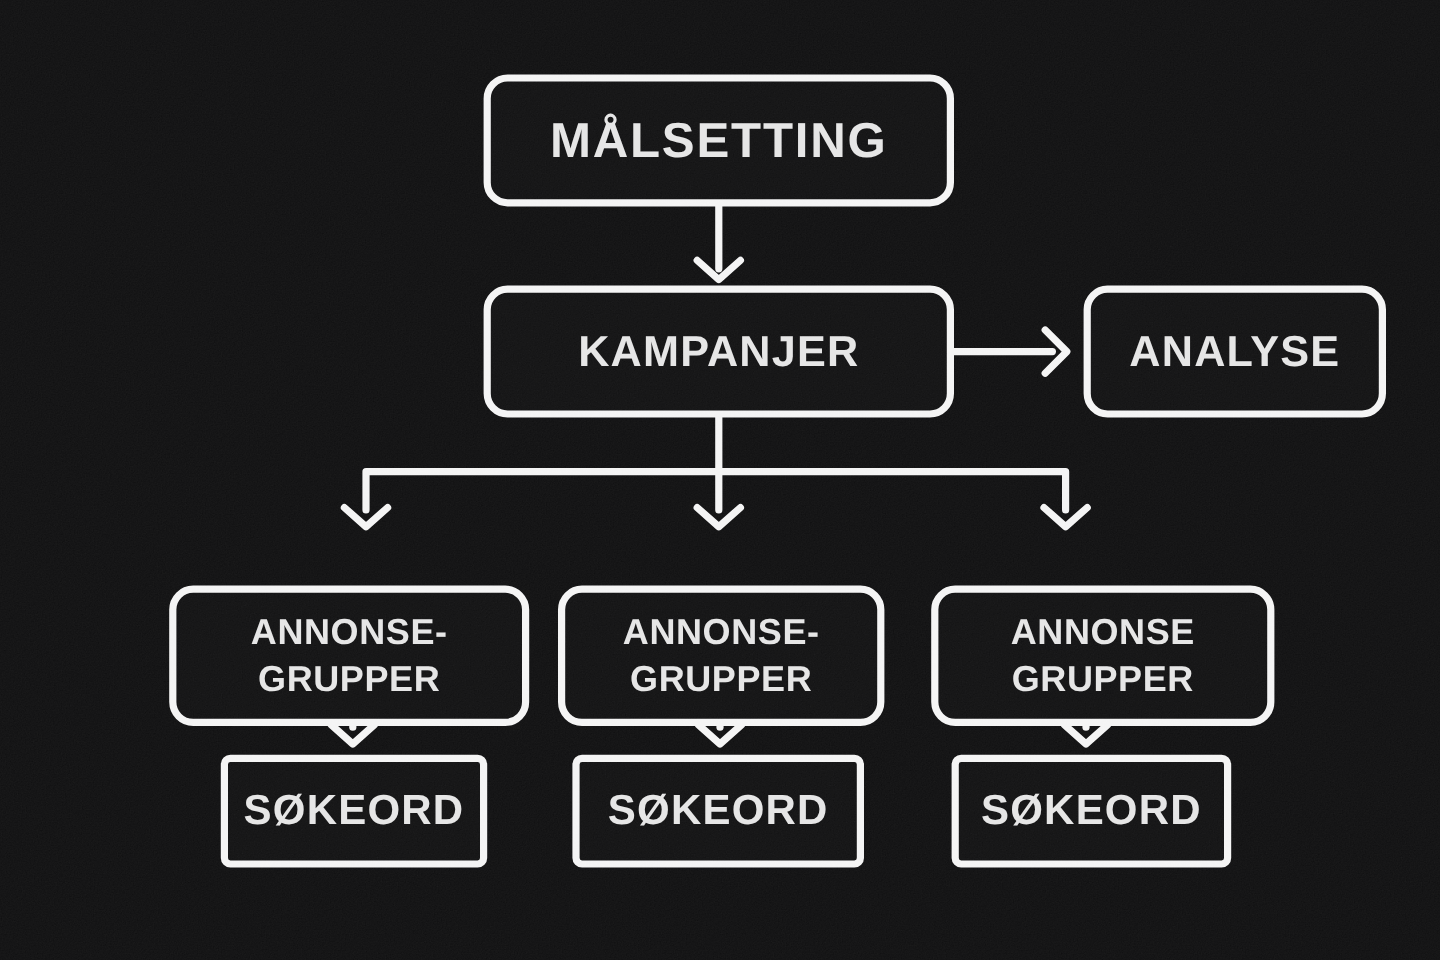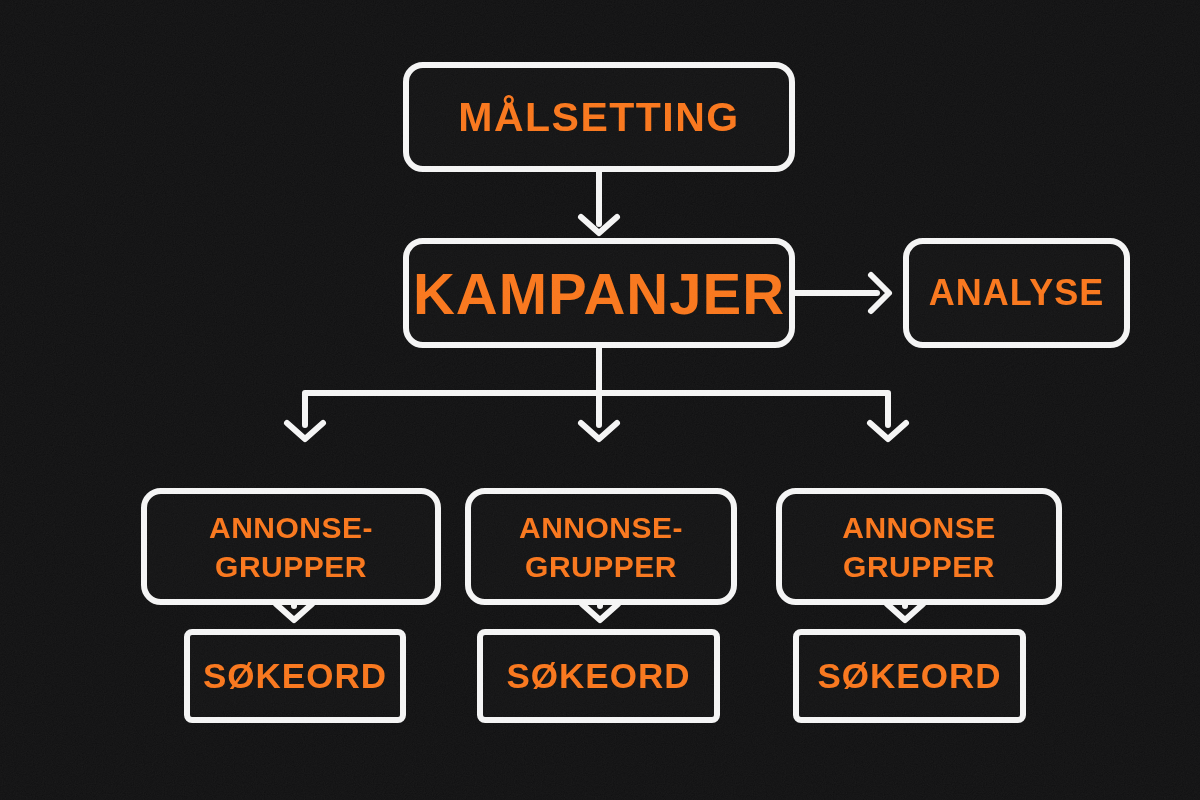--- a/index.html
+++ b/index.html
@@ -28,28 +28,28 @@
     position: absolute;
     box-sizing: border-box;
     background: #0d0d0e;
     border: 6px solid #f4f4f4;
     border-radius: 20px;
     display: flex;
     flex-direction: column;
     align-items: center;
     justify-content: center;
     text-align: left;
-    color: #f97316;
+    color: #e5e5e5;
     font-weight: bold;
   }
   .node .lbl { display: block; }
 
   .node-malsetting   { left: 403px; top: 62px;  width: 392px; height: 110px; font-size: 41px; letter-spacing: 1.5px; }
-  .node-kampanjer    { left: 403px; top: 238px; width: 392px; height: 110px; font-size: 58px; letter-spacing: 1px; }
-  .node-analyse      { left: 903px; top: 238px; width: 227px; height: 110px; font-size: 36px; letter-spacing: 1px; }
+  .node-kampanjer    { left: 403px; top: 238px; width: 392px; height: 110px; font-size: 36px; letter-spacing: 1px; }
+  .node-analyse      { left: 903px; top: 238px; width: 252px; height: 110px; font-size: 36px; letter-spacing: 1px; }
 
   .node-ag1 { left: 141px; top: 448px; width: 300px; height: 117px; }
   .node-ag2 { left: 465px; top: 448px; width: 272px; height: 117px; }
   .node-ag3 { left: 776px; top: 448px; width: 286px; height: 117px; }
   .node-ag1, .node-ag2, .node-ag3 { font-size: 30px; line-height: 1.3; letter-spacing: 0.5px; margin-top: 40px; }
 
   .node-so1 { left: 184px; top: 629px; width: 222px; height: 94px; }
   .node-so2 { left: 477px; top: 629px; width: 243px; height: 94px; }
   .node-so3 { left: 793px; top: 629px; width: 233px; height: 94px; }
   .node-so1, .node-so2, .node-so3 { font-size: 35px; letter-spacing: 1px; border-radius: 8px; }

